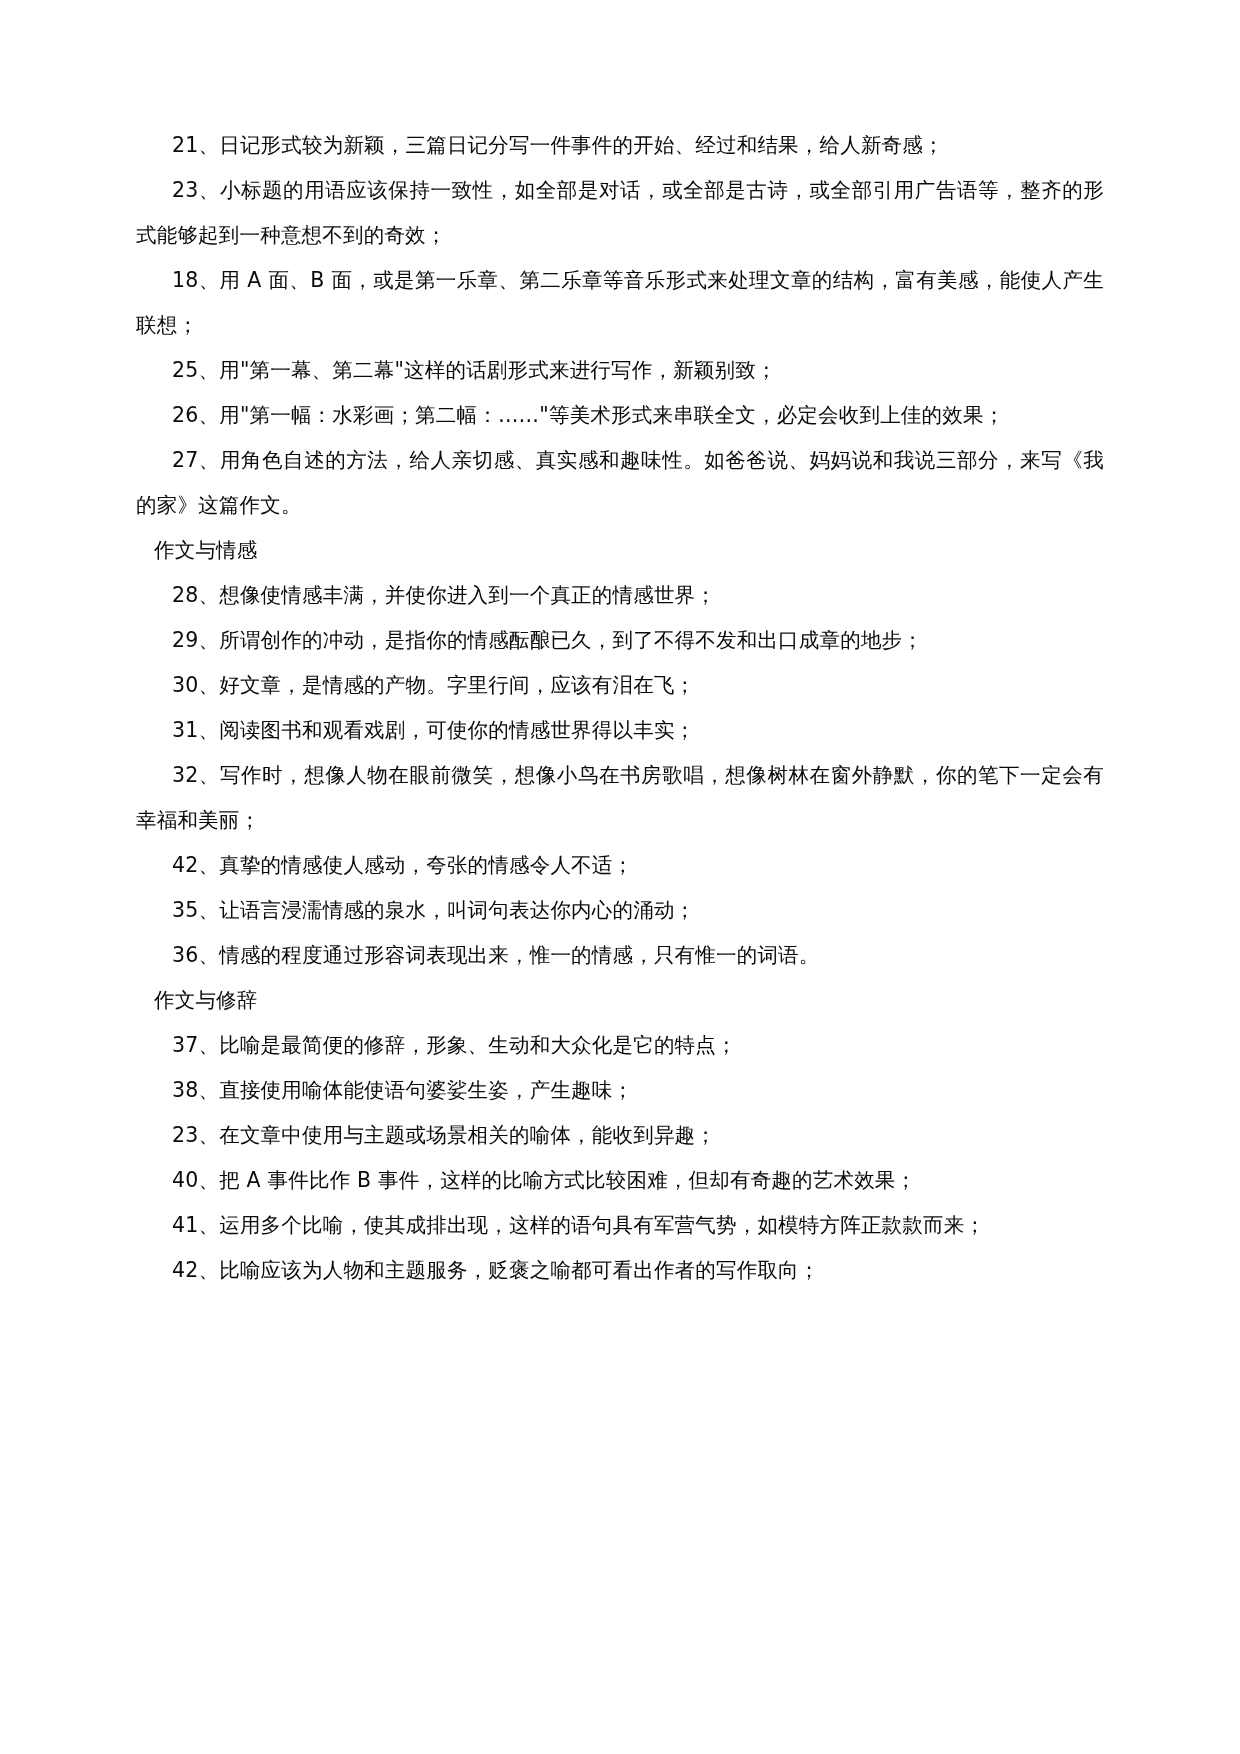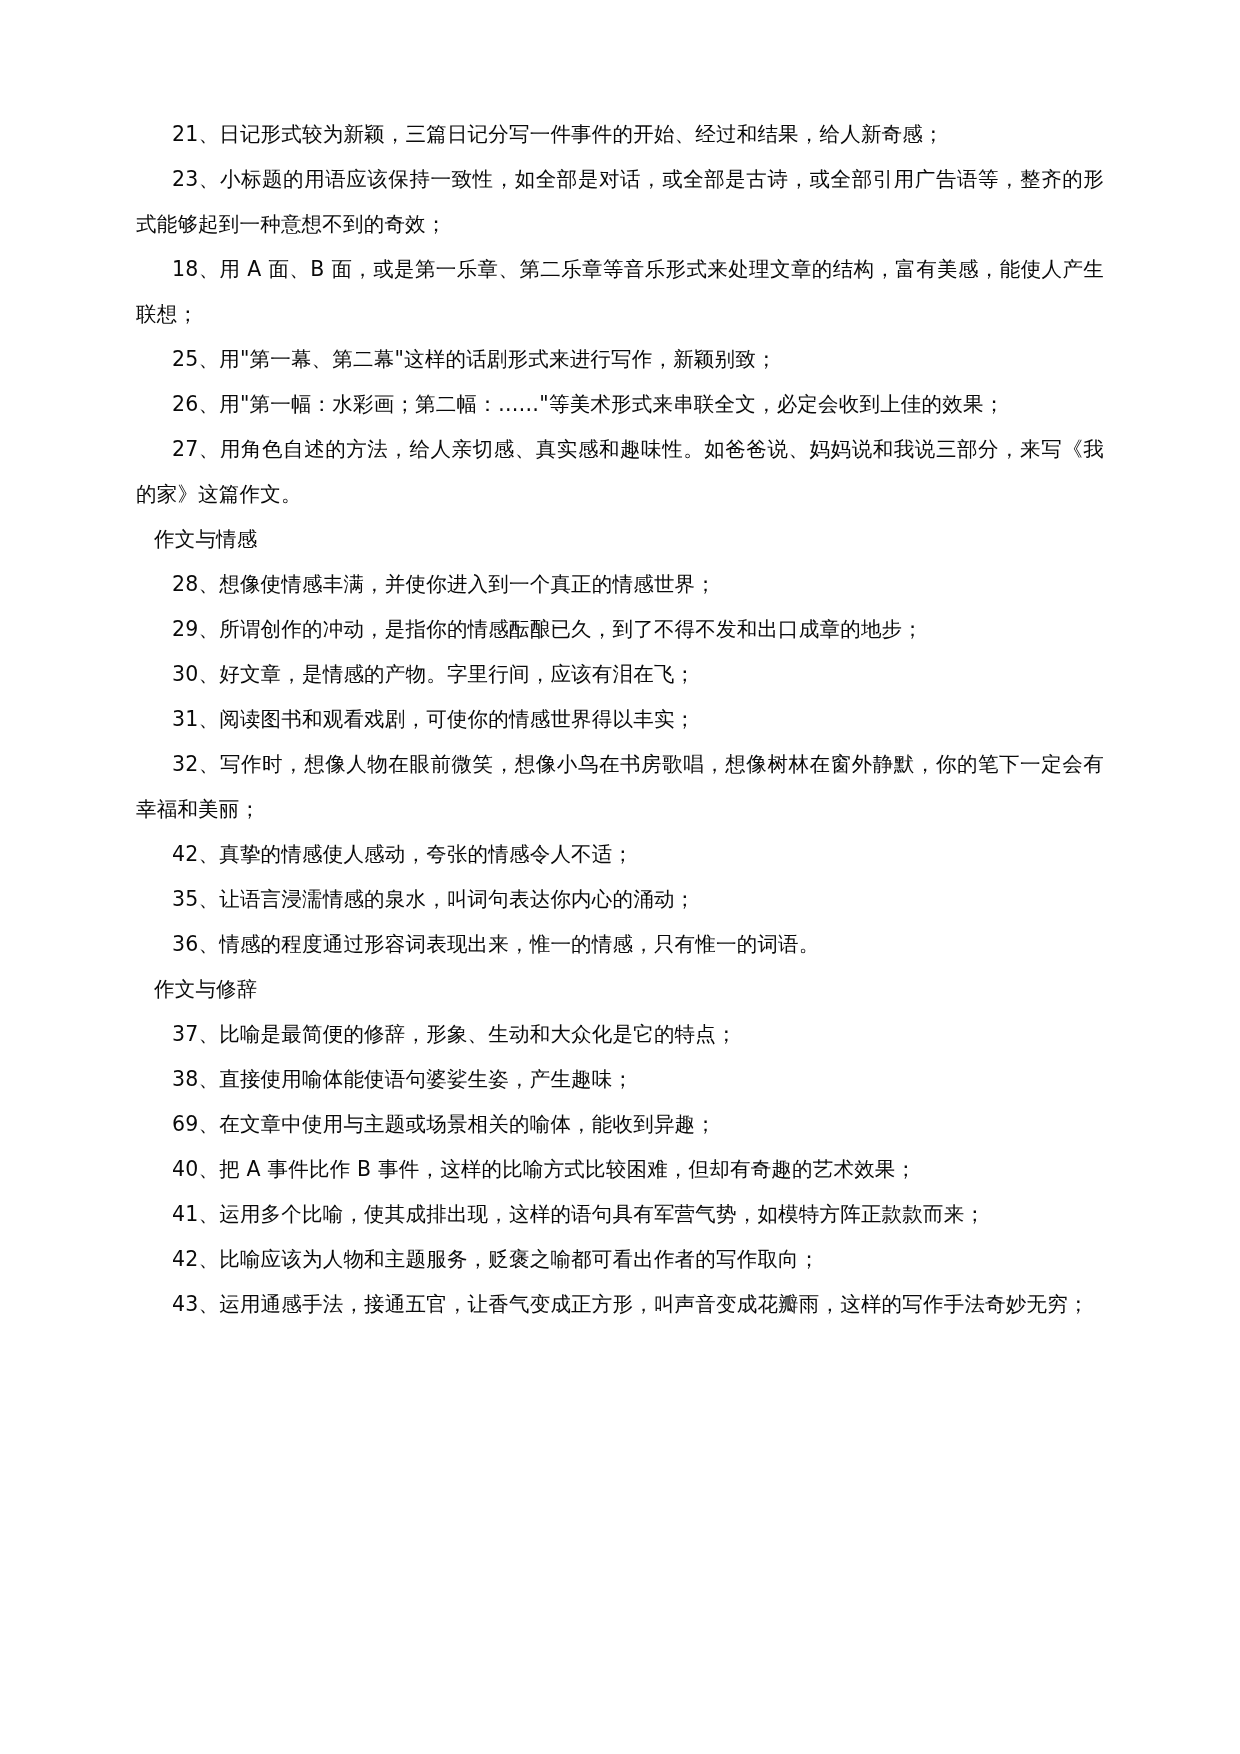--- a/index.html
+++ b/index.html
@@ -10,21 +10,21 @@
   }
   body {
     font-family: "DejaVu Sans", "Liberation Sans", sans-serif;
     color: #000000;
   }
   .page {
     position: relative;
     width: 1240px;
     height: 1412px;
     background: #ffffff;
-    margin: 0 auto;
+    margin: 11px auto;
     overflow: hidden;
     box-sizing: border-box;
   }
   .content {
     position: absolute;
     left: 136px;
     top: 112px;
     width: 968px;
   }
   .para {
@@ -72,21 +72,20 @@
     <p class="para numbered">29、所谓创作的冲动，是指你的情感酝酿已久，到了不得不发和出口成章的地步；</p>
     <p class="para numbered">30、好文章，是情感的产物。字里行间，应该有泪在飞；</p>
     <p class="para numbered">31、阅读图书和观看戏剧，可使你的情感世界得以丰实；</p>
     <p class="para numbered">32、写作时，想像人物在眼前微笑，想像小鸟在书房歌唱，想像树林在窗外静默，你的笔下一定会有幸福和美丽；</p>
     <p class="para numbered">42、真挚的情感使人感动，夸张的情感令人不适；</p>
     <p class="para numbered">35、让语言浸濡情感的泉水，叫词句表达你内心的涌动；</p>
     <p class="para numbered">36、情感的程度通过形容词表现出来，惟一的情感，只有惟一的词语。</p>
     <p class="para heading">作文与修辞</p>
     <p class="para numbered">37、比喻是最简便的修辞，形象、生动和大众化是它的特点；</p>
     <p class="para numbered">38、直接使用喻体能使语句婆娑生姿，产生趣味；</p>
-    <p class="para numbered">69、在文章中使用与主题或场景相关的喻体，能收到异趣；</p>
+    <p class="para numbered">23、在文章中使用与主题或场景相关的喻体，能收到异趣；</p>
     <p class="para numbered">40、把 A 事件比作 B 事件，这样的比喻方式比较困难，但却有奇趣的艺术效果；</p>
     <p class="para numbered">41、运用多个比喻，使其成排出现，这样的语句具有军营气势，如模特方阵正款款而来；</p>
     <p class="para numbered">42、比喻应该为人物和主题服务，贬褒之喻都可看出作者的写作取向；</p>
-    <p class="para numbered">43、运用通感手法，接通五官，让香气变成正方形，叫声音变成花瓣雨，这样的写作手法奇妙无穷；</p>
   </div>
 
   <div class="footer">第 2 页 共 14 页</div>
 </div>
 
 </body></html>

